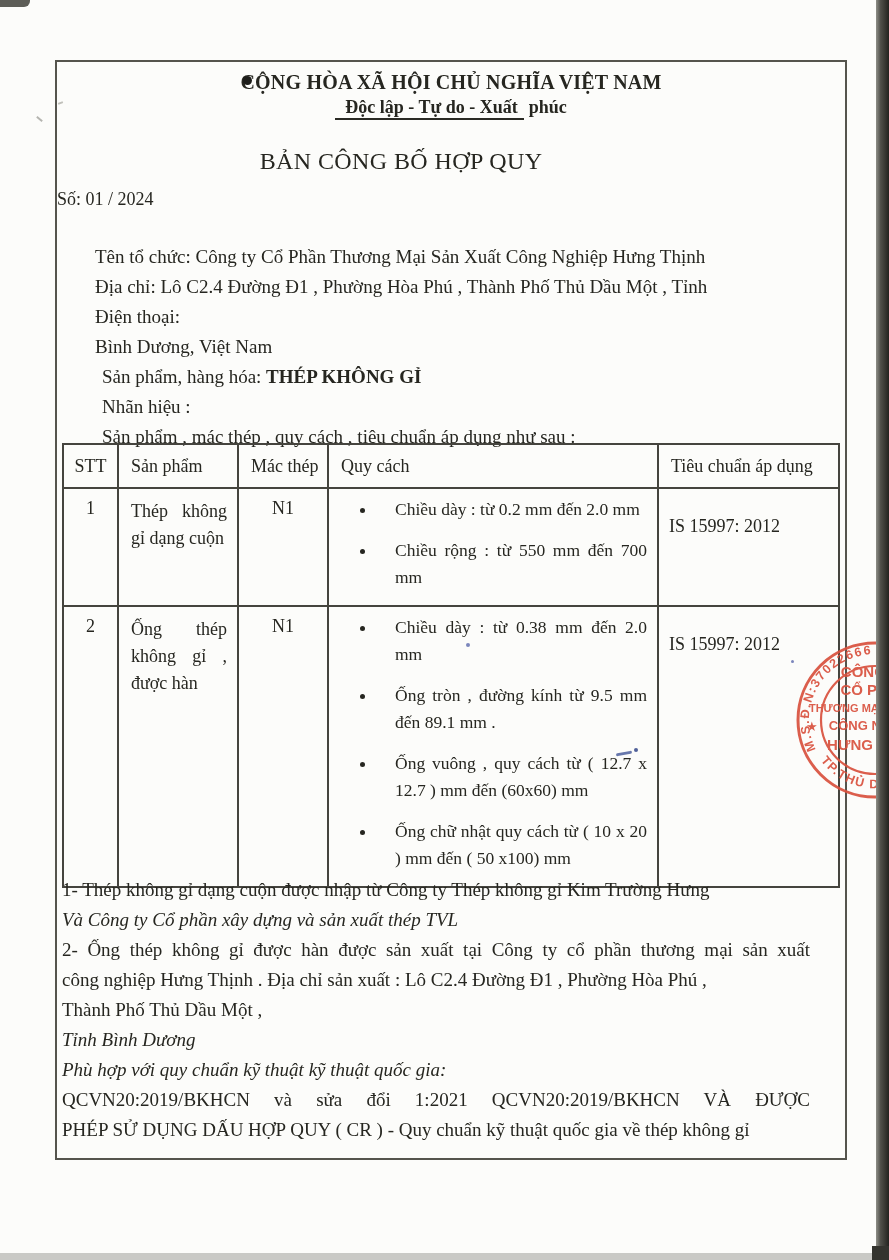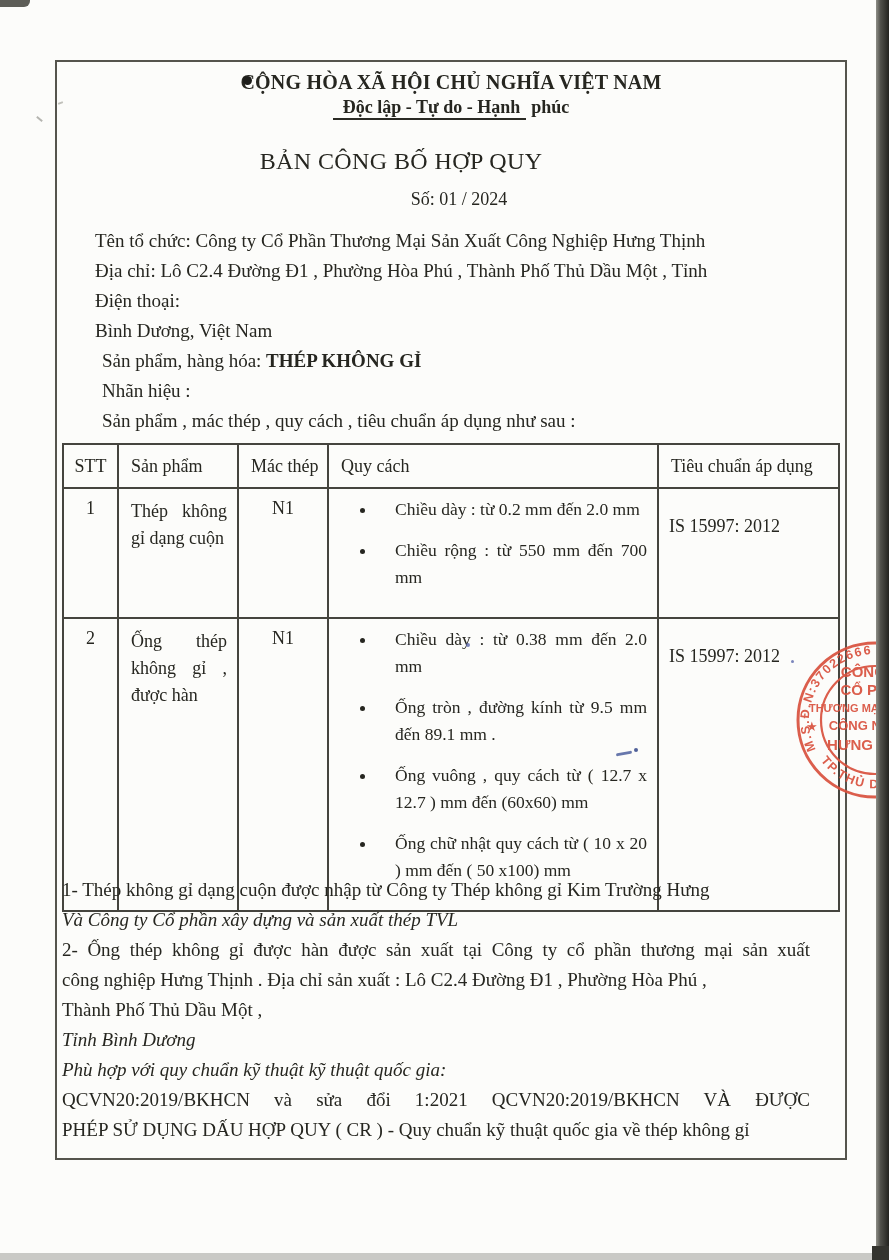--- a/index.html
+++ b/index.html
@@ -28,37 +28,37 @@
     box-sizing:border-box;border:2px solid #55544d;z-index:1;}
 
   
   .header{position:absolute;left:57px;top:71px;width:788px;text-align:center;z-index:2;}
   .header .l1{font-size:20px;font-weight:bold;letter-spacing:.2px;}
   .header .l2{font-size:18px;font-weight:bold;margin-top:3px;}
   .header .l2 .u{border-bottom:2px solid #2a2a24;padding:0 6px 1px 10px;}
   .header .l2 .tail{margin-left:5px;}
   .title{position:absolute;left:57px;top:148px;width:688px;text-align:center;
     font-size:24px;font-weight:normal;letter-spacing:.4px;z-index:2;}
-  .doc-no{position:absolute;left:73px;top:189px;width:772px;text-align:center;font-size:18px;z-index:2;}
+  .doc-no{position:absolute;left:57px;top:189px;width:772px;font-size:18px;z-index:2;}
 
   
-  .intro{position:absolute;left:95px;top:226px;width:718px;font-size:19px;line-height:30px;z-index:2;}
+  .intro{position:absolute;left:95px;top:242px;width:718px;font-size:19px;line-height:30px;z-index:2;}
   .intro .ind{padding-left:7px;}
   .intro .b{font-weight:bold;}
 
   
   table.spec{position:absolute;left:62px;top:443px;width:776px;border-collapse:collapse;
     table-layout:fixed;font-size:18px;z-index:2;background:transparent;}
   table.spec th,table.spec td{border:2px solid #45443e;font-weight:normal;vertical-align:top;}
   table.spec th{height:38px;vertical-align:middle;text-align:left;padding:2px 4px 2px 12px;font-size:18px;}
   table.spec th.c{text-align:center;padding-left:4px;margin-top:40px;}
   td.stt{text-align:center;padding-top:9px;height:auto;}
   td.sanpham{padding:9px 10px 0 12px;text-align:justify;line-height:27px;}
   td.macthep{text-align:center;padding-top:9px;}
-  td.quycach{padding:7px 10px 12px 0;margin-left:11px;}
+  td.quycach{padding:7px 10px 0 0;margin-left:11px;}
   td.quycach ul{margin:0;padding:0 0 0 48px;list-style:disc outside;}
   td.quycach li{padding-left:18px;margin:0 0 14px 0;text-align:justify;line-height:27px;font-size:17.5px;}
   td.tieuchuan{padding:27px 6px 0 10px;}
   tr.r1{height:87px;} tr.r2{height:236px;}
 
   
   .notes{position:absolute;left:62px;top:855px;width:748px;font-size:19px;line-height:30px;z-index:2;margin-top:20px;}
   .notes p{margin:0;}
   .m40{margin-left:40px;} .m33{margin-left:33px;font-style:italic;} .m71{margin-left:71px;}
   .jfull{text-align:justify;text-align-last:justify;}
@@ -68,21 +68,21 @@
   .stamp text{font-family:"Liberation Sans","DejaVu Sans",sans-serif;}
 </style>
 </head>
 <body>
 
 <div class="doc-border"></div>
 
 <div class="header">
   <div class="l1">CỘNG HÒA XÃ HỘI CHỦ NGHĨA VIỆT NAM</div>
   <div class="l2">
-    <span class="u">Độc lập - Tự do - Hạnh</span><span class="tail">phúc</span>
+    <span class="u">Độc lập - Tự do - Xuất</span><span class="tail">phúc</span>
   </div>
 </div>
 
 <div class="title">BẢN CÔNG BỐ HỢP QUY</div>
 <div class="doc-no">Số: 01 / 2024</div>
 
 <div class="intro">
   <div>Tên tổ chức: Công ty Cổ Phần Thương Mại Sản Xuất Công Nghiệp Hưng Thịnh</div>
   <div>Địa chỉ: Lô C2.4 Đường Đ1 , Phường Hòa Phú , Thành Phố Thủ Dầu Một , Tỉnh</div>
   <div>Điện thoại:</div>

